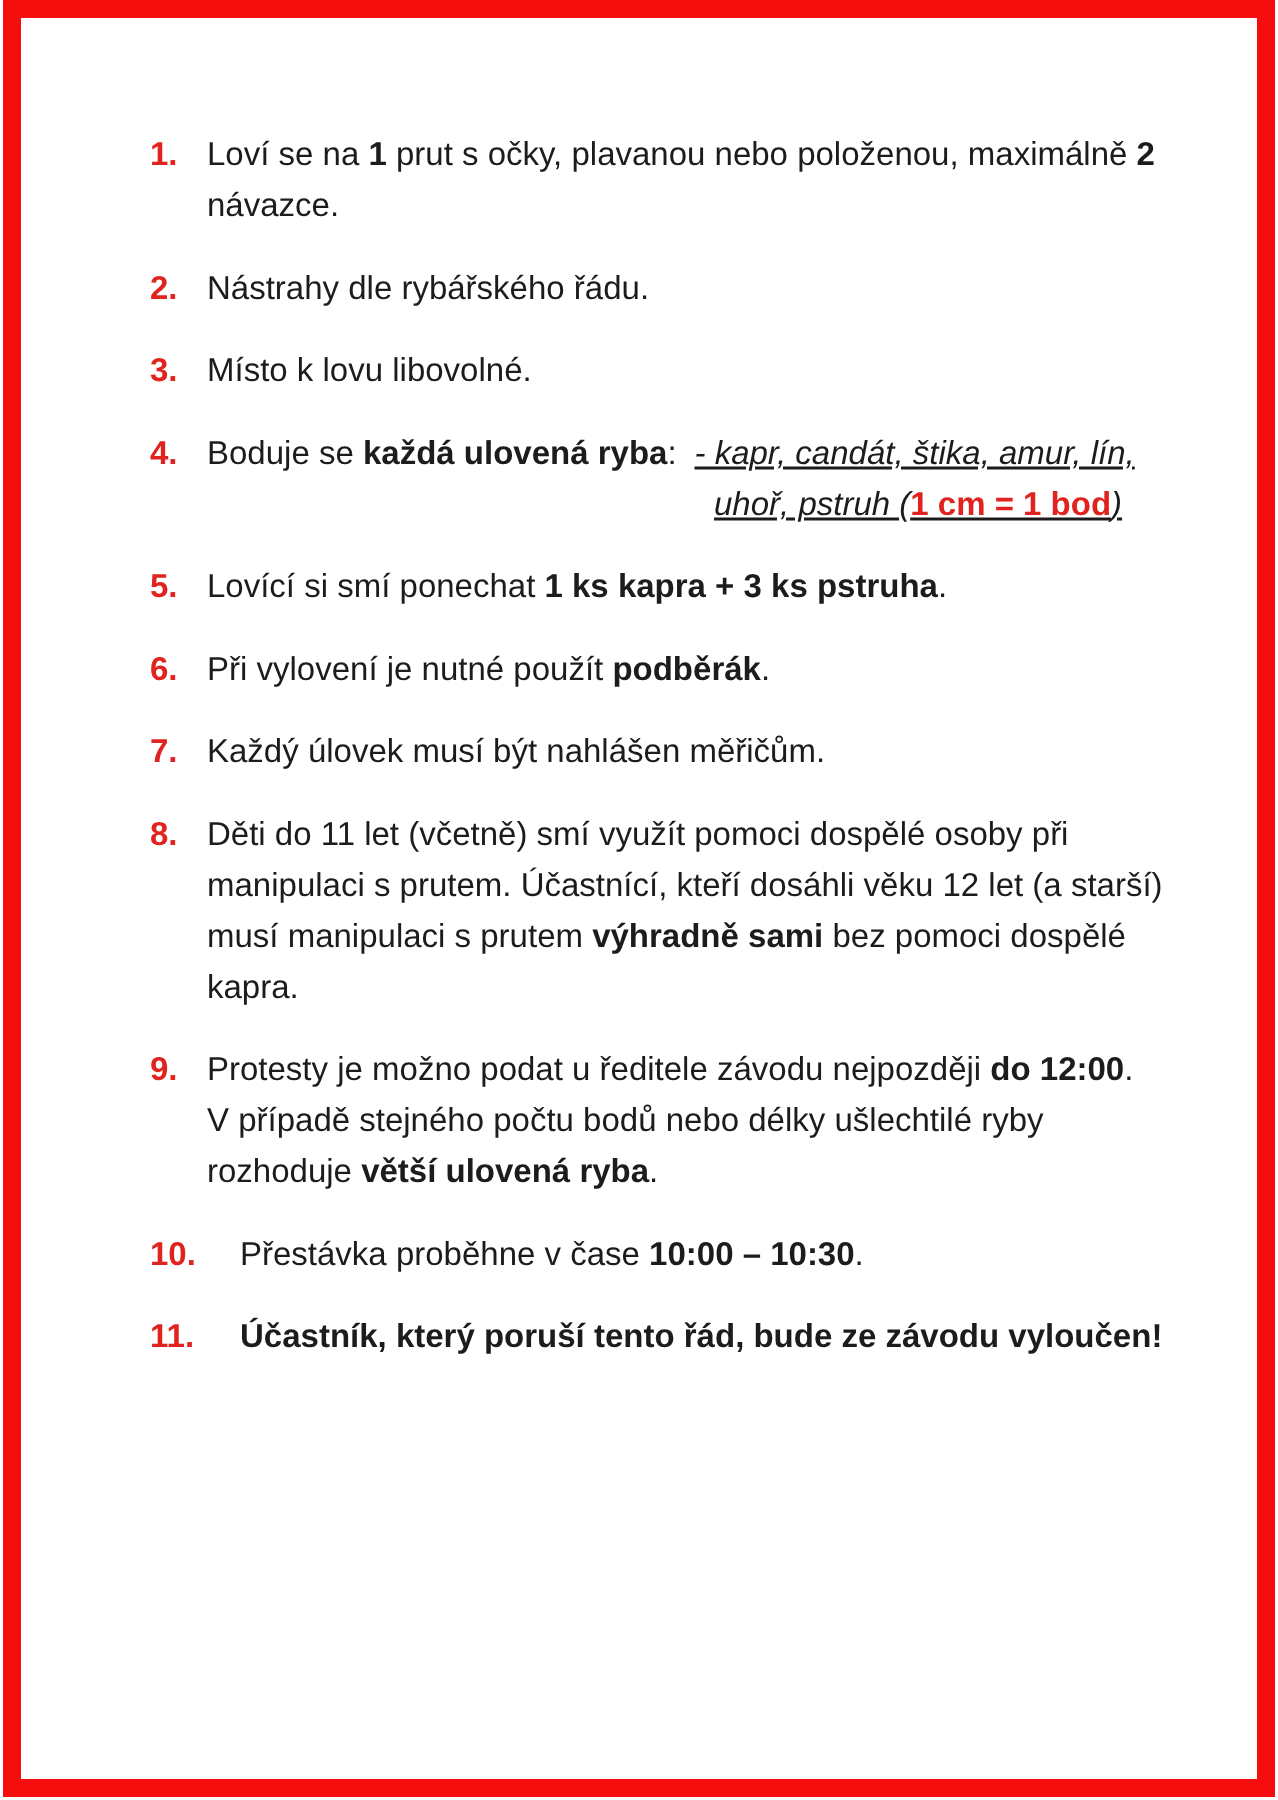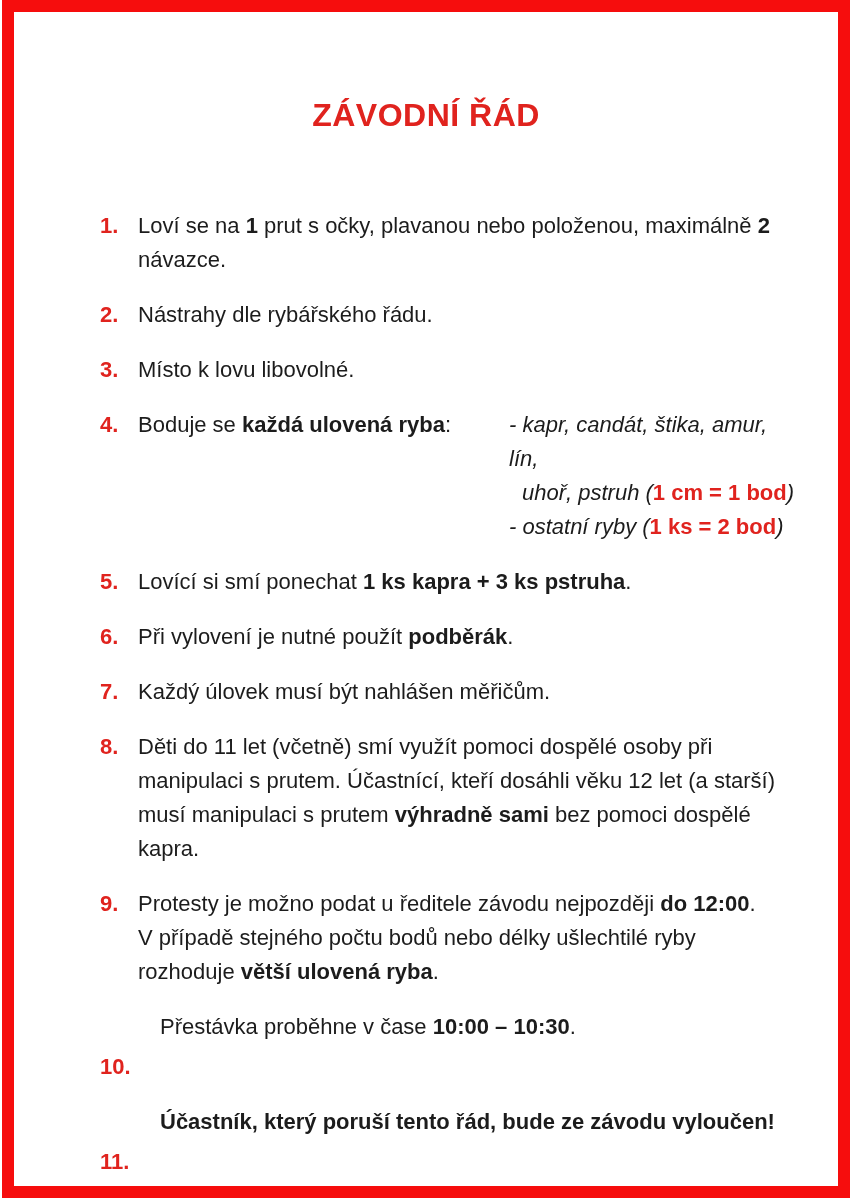--- a/index.html
+++ b/index.html
@@ -51,56 +51,54 @@
     align-items: flex-start;
     margin-bottom: 21px;
   }
   .num {
     flex: 0 0 auto;
     min-width: 30px;
     margin-right: 8px;
     color: var(--accent-red);
     font-weight: 700;
   }
-  .num.wide { min-width: 52px; margin-top: 40px; }
+  .num.wide { min-width: 52px; }
   .content { flex: 1 1 auto; }
-  .content.cols { display: flex; gap: 46px; }
+  .content.cols { display: flex; }
   .col-left { flex: 0 0 325px; }
-  .col-right { flex: 1 1 auto; }
+  .col-right { flex: 1 1 auto; text-decoration: underline; }
   .rline.indent { padding-left: 13px; }
   .b { font-weight: 700; }
   .i { font-style: italic; }
   .red { color: var(--accent-red); }
 </style>
 </head>
 <body>
 
 <div class="frame">
-  <h1 class="title">ZÁVODNÍ ŘÁD</h1>
   <div class="rules" id="rules-list">
       <div class="item">
         <span class="num">1.</span>
         <div class="content"><span>Loví se na </span><span class="b">1</span><span> prut s očky, plavanou nebo položenou, maximálně </span><span class="b">2</span><br><span>návazce.</span></div>
       </div>
       <div class="item">
         <span class="num">2.</span>
         <div class="content"><span>Nástrahy dle rybářského řádu.</span></div>
       </div>
       <div class="item">
         <span class="num">3.</span>
         <div class="content"><span>Místo k lovu libovolné.</span></div>
       </div>
       <div class="item">
         <span class="num">4.</span>
         <div class="content cols">
           <div class="col-left"><span>Boduje se </span><span class="b">každá ulovená ryba</span><span>:</span></div>
           <div class="col-right">
             <div class="rline"><span class="i">- kapr, candát, štika, amur, lín,</span></div>
             <div class="rline indent"><span class="i">uhoř, pstruh (</span><span class="b red">1 cm = 1 bod</span><span class="i">)</span></div>
-            <div class="rline"><span class="i">- ostatní ryby (</span><span class="b red">1 ks = 2 bod</span><span class="i">)</span></div>
           </div>
         </div>
       </div>
       <div class="item">
         <span class="num">5.</span>
         <div class="content"><span>Lovící si smí ponechat </span><span class="b">1 ks kapra + 3 ks pstruha</span><span>.</span></div>
       </div>
       <div class="item">
         <span class="num">6.</span>
         <div class="content"><span>Při vylovení je nutné použít </span><span class="b">podběrák</span><span>.</span></div>

